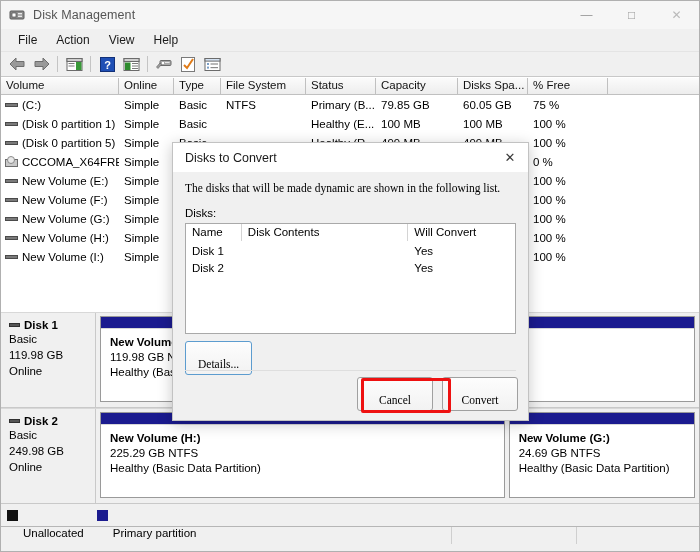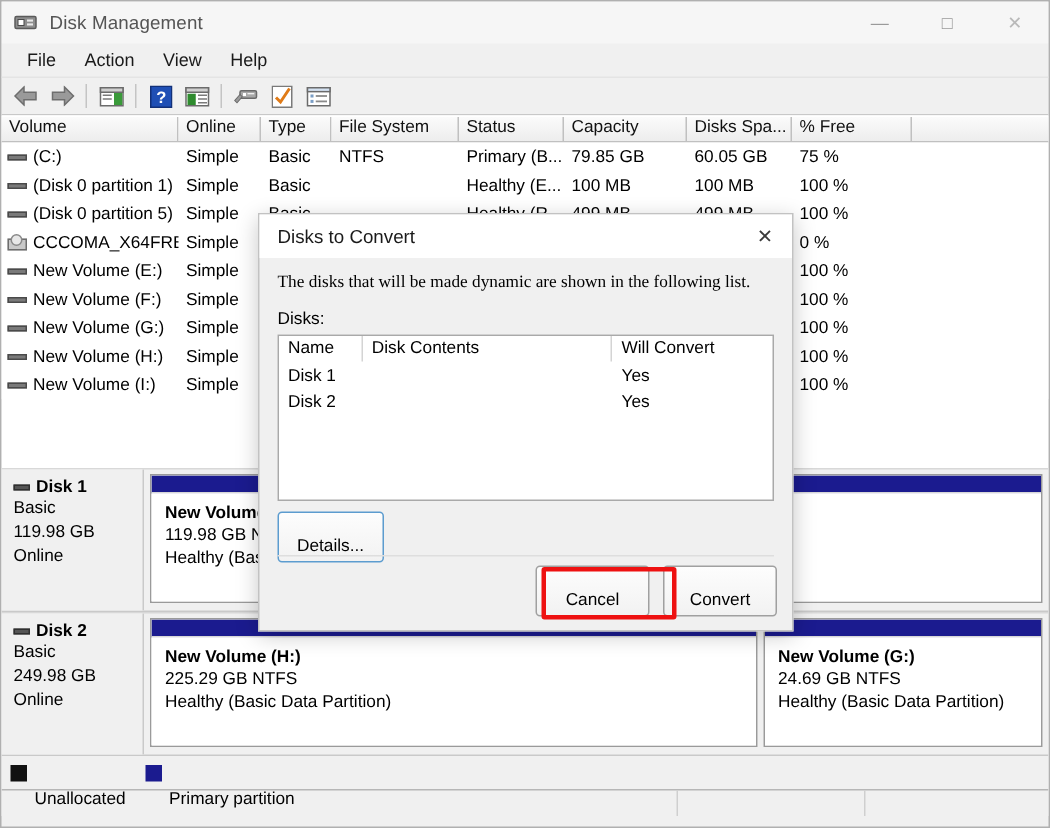--- a/index.html
+++ b/index.html
@@ -317,21 +317,21 @@
     height: 17px;
     align-items: center;
     font-size: 11.5px;
     color: #000;
   }
   .dl-row div { padding-left: 6px; overflow: hidden; white-space: nowrap; }
   .dlg-details {
     margin-top: 7px;
   }
   .btn {
-    font-family: Liberation Sans, sans-serif;
+    font-family: Liberation Serif, serif;
     font-size: 11.5px;
     color: #000;
     background: linear-gradient(#fdfdfd,#f2f2f2);
     border: 1px solid #a0a0a0;
     border-radius: 3px;
     height: 23px;
     padding: 16px 12px;
   }
   .btn.accent { border-color: #5c9ccf; }
   .dlg-sep {

